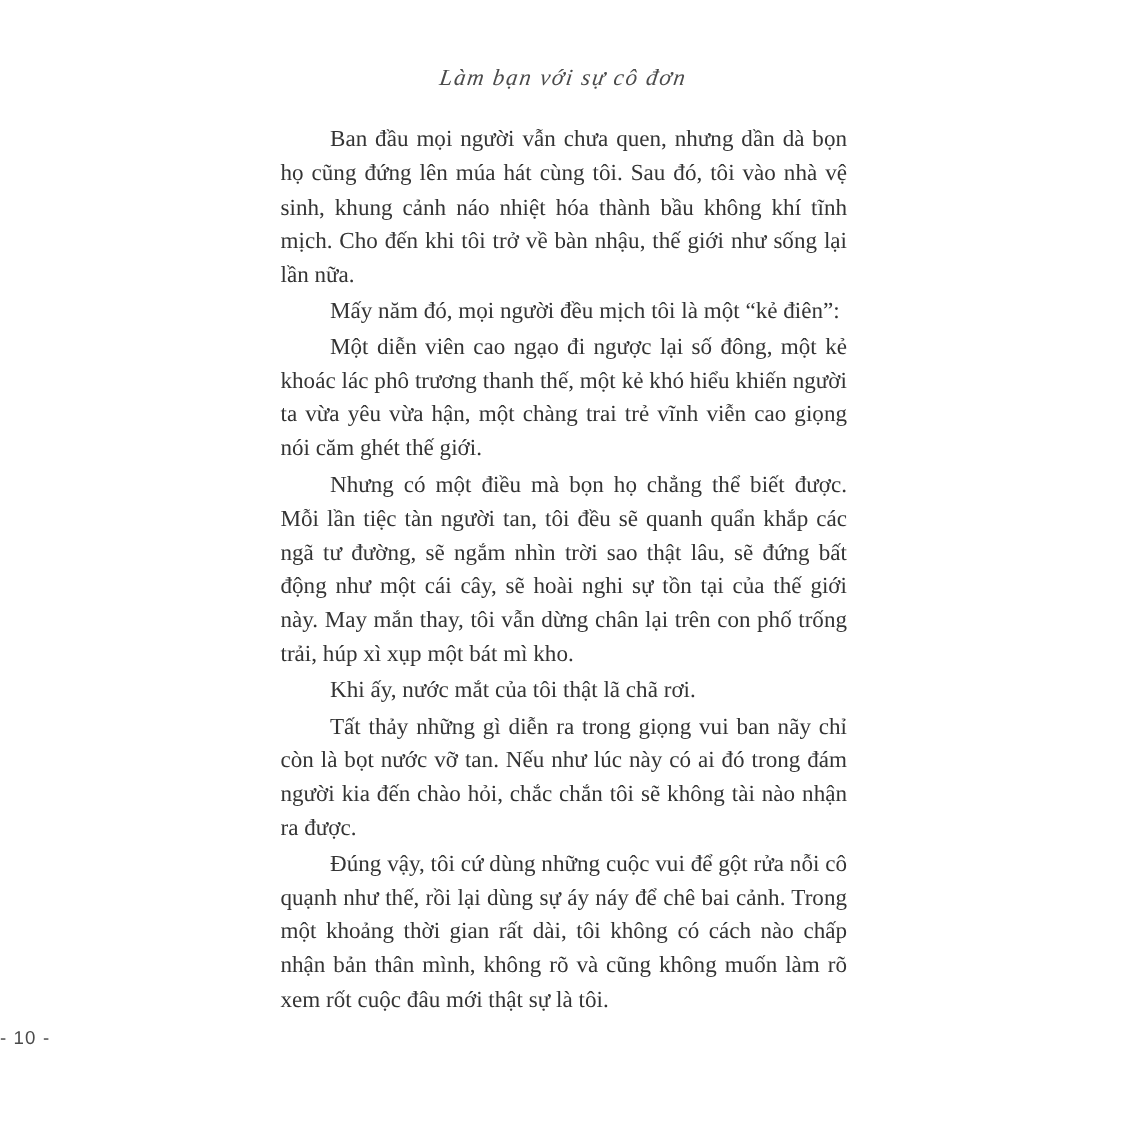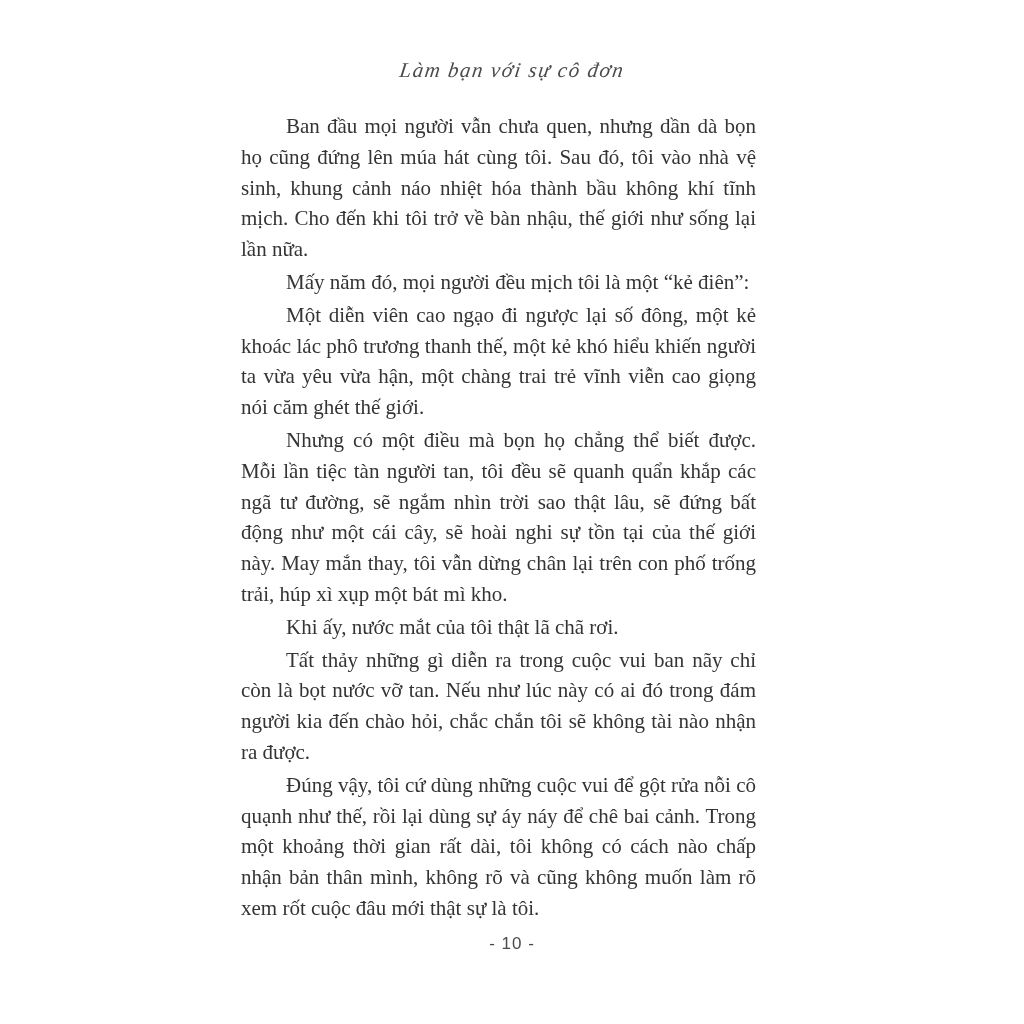--- a/index.html
+++ b/index.html
@@ -35,57 +35,56 @@
     font-size:21px;
     letter-spacing:1.5px;
     color:var(--running-head-ink,#3c3c3c);
     transform:skewX(-8deg);
     opacity:.92;
   }
   
   .body-column{
     position:absolute;
     top:111px;
-    left:241px;
+    left:255px;
     width:515px;
     color:var(--body-text,#343434);
     font-size:21px;
     line-height:30.8px;
     text-align:justify;
     text-justify:inter-word;
   }
   .body-column p{
     margin:0 0 2px 0;
     text-indent:45px;
   }
   
   .folio{
     position:absolute;
     top:934px;
     left:0;
     width:100%;
-    text-align:center;
     font-family:"Liberation Sans","DejaVu Sans",sans-serif;
     font-size:17px;
     letter-spacing:1px;
     color:var(--page-number-text,#4a4a4a);
   }
 </style>
 </head>
 <body>
 
 <div class="sheet">
 
   <div class="running-head">Làm bạn với sự cô đơn</div>
 
   <div class="body-column">
     <p>Ban đầu mọi người vẫn chưa quen, nhưng dần dà bọn họ cũng đứng lên múa hát cùng tôi. Sau đó, tôi vào nhà vệ sinh, khung cảnh náo nhiệt hóa thành bầu không khí tĩnh mịch. Cho đến khi tôi trở về bàn nhậu, thế giới như sống lại lần nữa.</p>
     <p>Mấy năm đó, mọi người đều mịch tôi là một “kẻ điên”:</p>
     <p>Một diễn viên cao ngạo đi ngược lại số đông, một kẻ khoác lác phô trương thanh thế, một kẻ khó hiểu khiến người ta vừa yêu vừa hận, một chàng trai trẻ vĩnh viễn cao giọng nói căm ghét thế giới.</p>
     <p>Nhưng có một điều mà bọn họ chẳng thể biết được. Mỗi lần tiệc tàn người tan, tôi đều sẽ quanh quẩn khắp các ngã tư đường, sẽ ngắm nhìn trời sao thật lâu, sẽ đứng bất động như một cái cây, sẽ hoài nghi sự tồn tại của thế giới này. May mắn thay, tôi vẫn dừng chân lại trên con phố trống trải, húp xì xụp một bát mì kho.</p>
     <p>Khi ấy, nước mắt của tôi thật lã chã rơi.</p>
-    <p>Tất thảy những gì diễn ra trong cuộc vui ban nãy chỉ còn là bọt nước vỡ tan. Nếu như lúc này có ai đó trong đám người kia đến chào hỏi, chắc chắn tôi sẽ không tài nào nhận ra được.</p>
+    <p>Tất thảy những gì diễn ra trong giọng vui ban nãy chỉ còn là bọt nước vỡ tan. Nếu như lúc này có ai đó trong đám người kia đến chào hỏi, chắc chắn tôi sẽ không tài nào nhận ra được.</p>
     <p>Đúng vậy, tôi cứ dùng những cuộc vui để gột rửa nỗi cô quạnh như thế, rồi lại dùng sự áy náy để chê bai cảnh. Trong một khoảng thời gian rất dài, tôi không có cách nào chấp nhận bản thân mình, không rõ và cũng không muốn làm rõ xem rốt cuộc đâu mới thật sự là tôi.</p>
   </div>
 
   <div class="folio">- 10 -</div>
 
 </div>
 
 </body></html>

